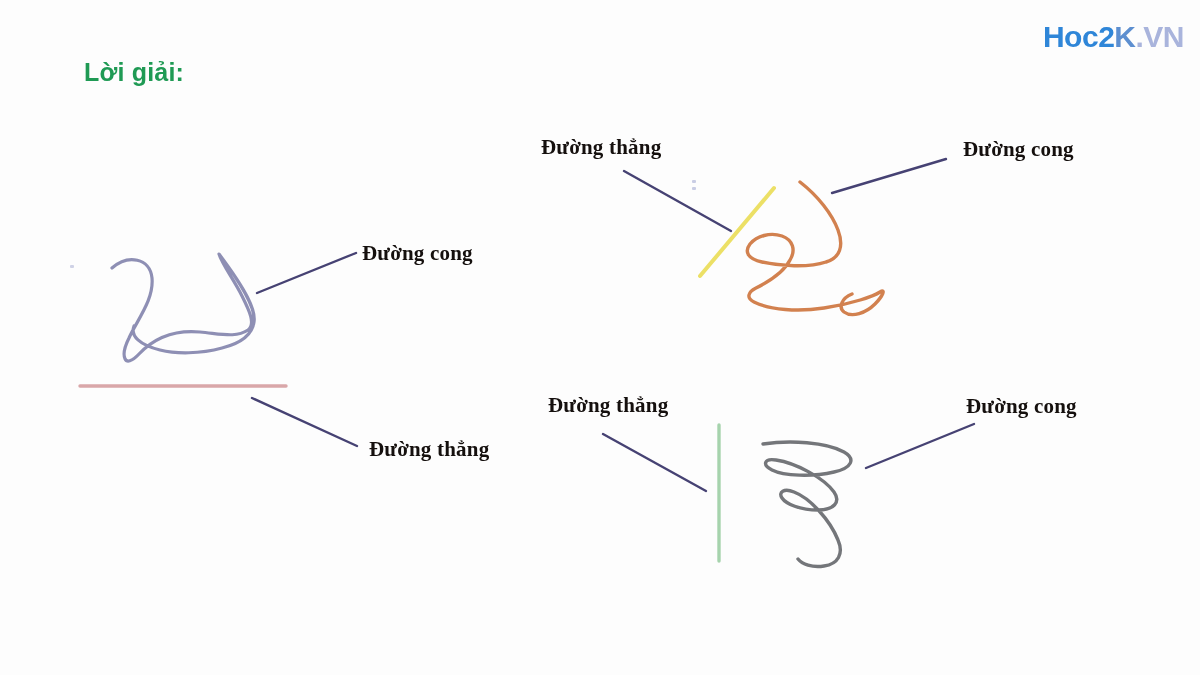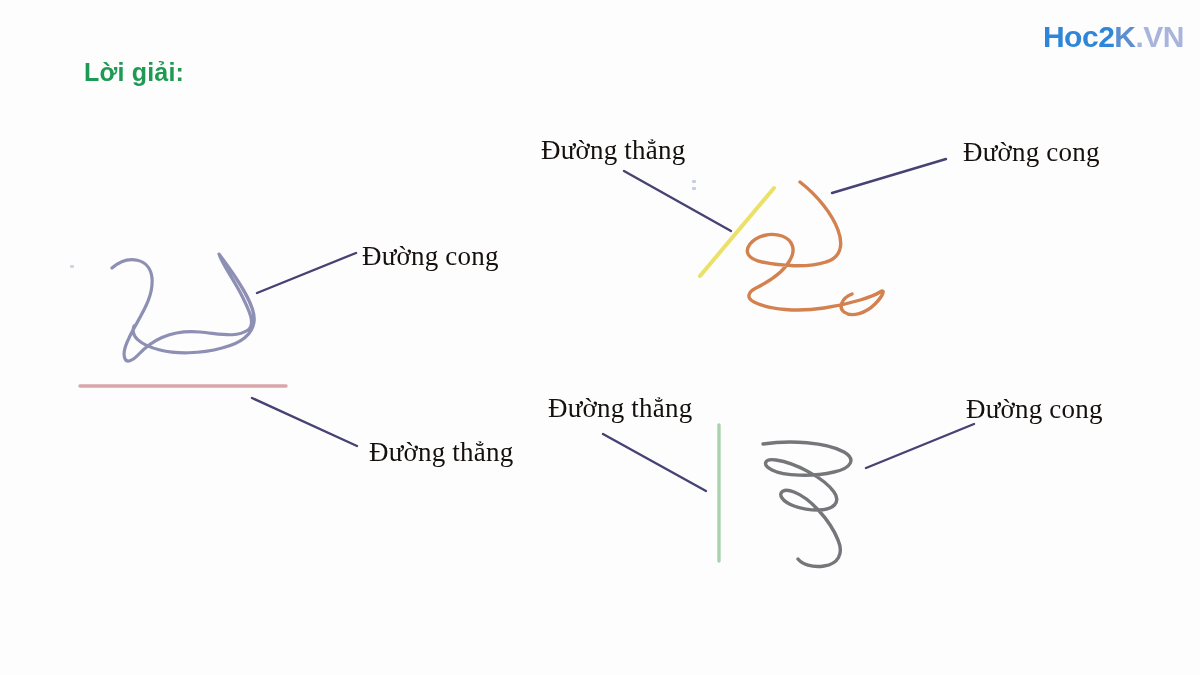--- a/index.html
+++ b/index.html
@@ -50,22 +50,22 @@
   #canvas {
     position: absolute;
     left: 0; top: 0;
     width: 1200px;
     height: 675px;
   }
   
   .lbl {
     position: absolute;
     font-family: "Liberation Serif", "DejaVu Serif", serif;
-    font-weight: 400;
-    font-size: 27px;
+    font-weight: 700;
+    font-size: 21px;
     color: #15100e;
     white-space: nowrap;
     letter-spacing: 0.2px;
   }
   #lbl-tl-cong   { left: 362px; top: 241px; }
   #lbl-tl-thang { left: 369px; top: 437px; }
   #lbl-tr-thang { left: 541px; top: 135px; }
   #lbl-tr-cong  { left: 963px; top: 137px; }
   #lbl-br-thang { left: 548px; top: 393px; }
   #lbl-br-cong  { left: 966px; top: 394px; }

